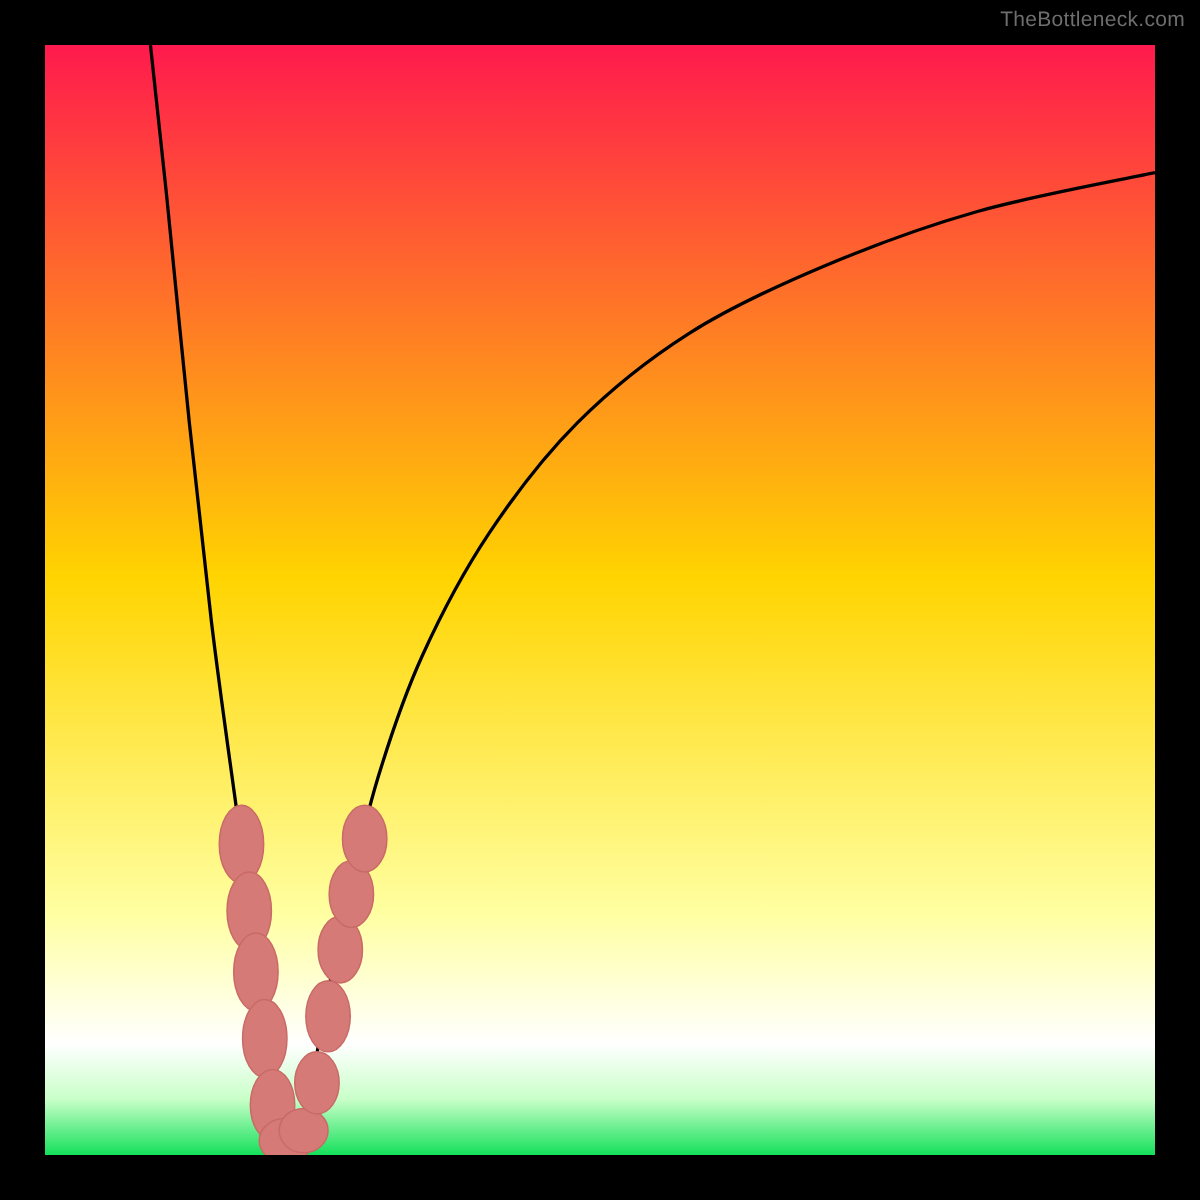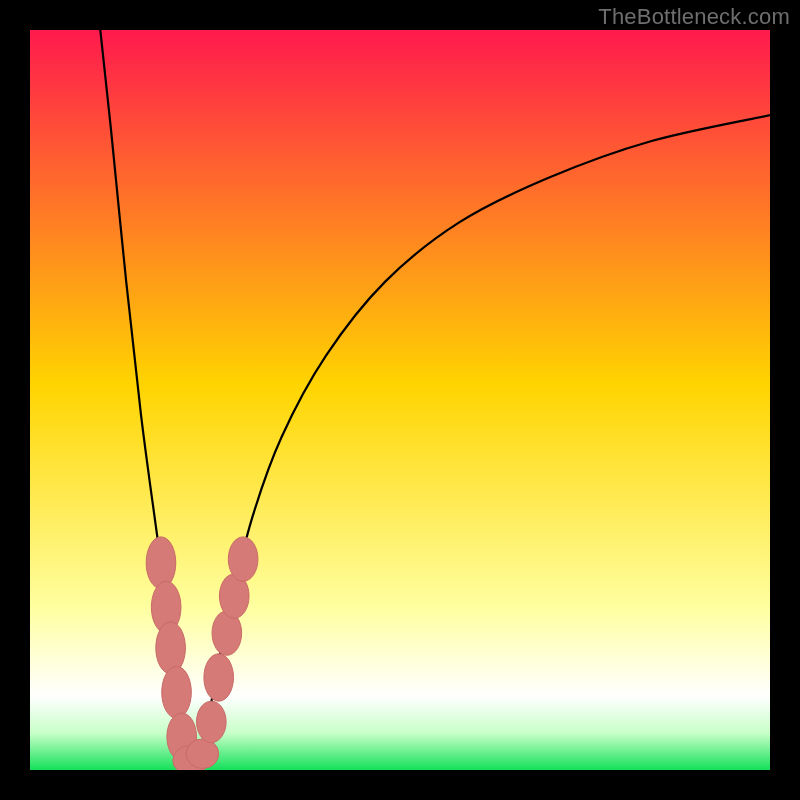--- a/index.html
+++ b/index.html
@@ -25,21 +25,21 @@
     left: 30px;
     top: 30px;
     width: 740px;
     height: 740px;
   }
   .watermark {
     position: absolute;
     top: 4px;
     right: 10px;
     color: #6e6e6e;
-    font-size: 22px;
+    font-size: 14px;
     font-weight: 500;
     letter-spacing: 0.2px;
     user-select: none;
   }
   svg { display: block; }
 </style>
 </head>
 <body>
 
 <div class="frame">

